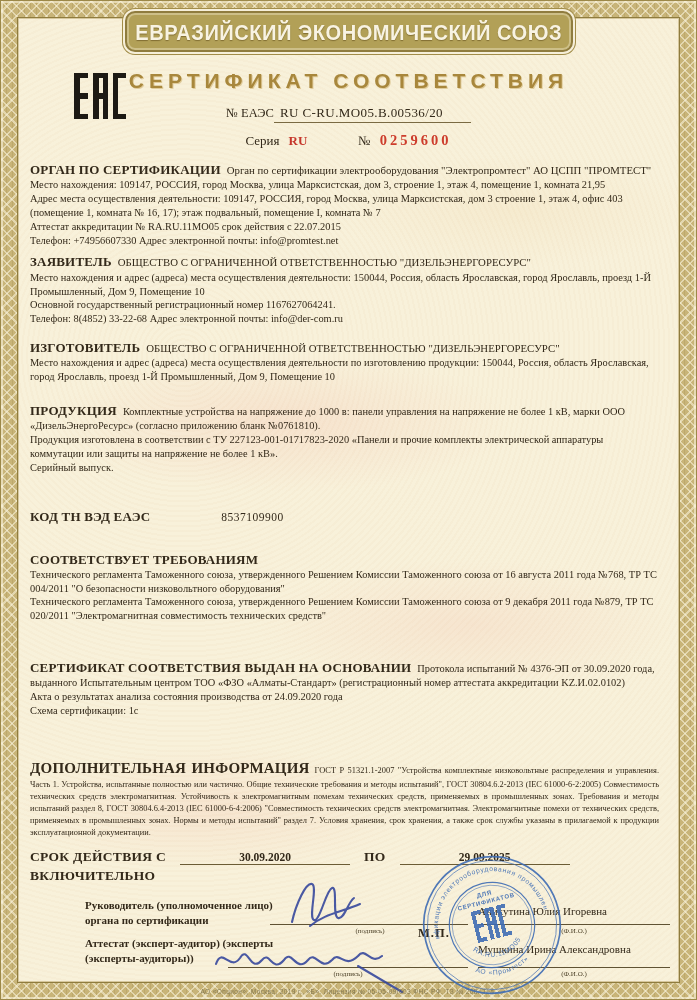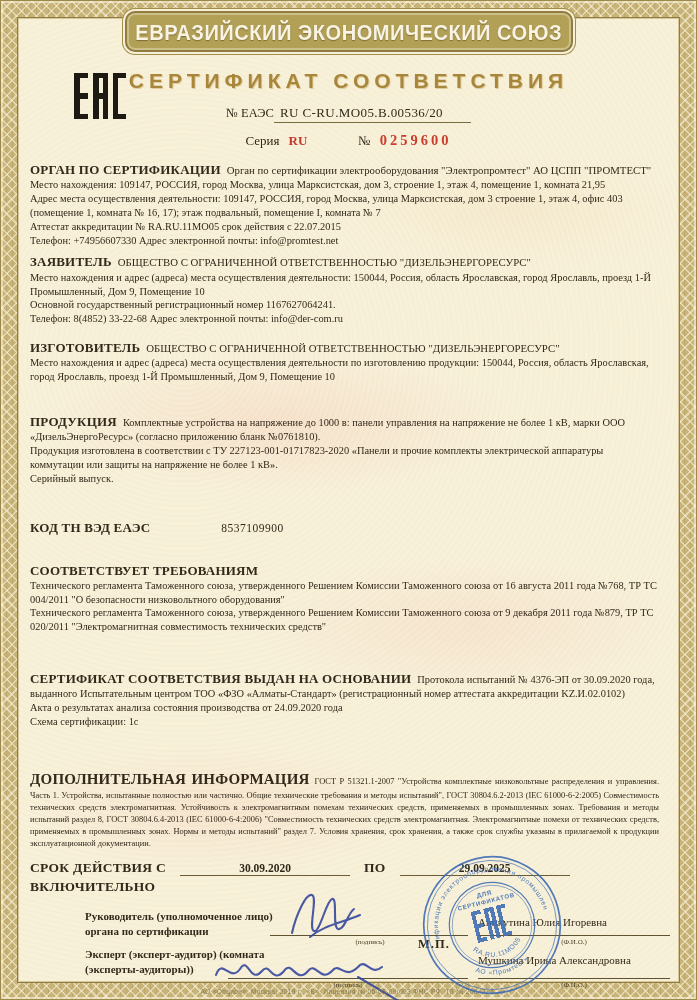--- a/index.html
+++ b/index.html
@@ -47,21 +47,21 @@
   .series-row{margin-top:9px;display:flex;justify-content:center;align-items:baseline;gap:9px;font-size:13px;}
   .red{color:#c6372b;font-weight:bold;}
   .blank-label{margin-left:42px;}
   .serial{font-family:Liberation Serif, serif;font-size:14.5px;letter-spacing:3px;color:#cd3d2c;font-weight:bold;}
   
   .content{position:relative;padding:0 20px 0 12px;z-index:1;}
   .sec p{margin:0;font-size:10.4px;line-height:1.33;}
   .h{font-weight:bold;font-size:13px;letter-spacing:.2px;margin-right:6px;}
   .intro{font-size:10.8px;}
   .sec-org{margin-top:12px;} .sec-applicant{margin-top:6px;} .sec-manufacturer{margin-top:13px;}
-  .sec-product{margin-top:29px;}
+  .sec-product{margin-top:18px;}
   .tnved{margin-top:34px;display:flex;align-items:baseline;gap:65px;}
   .tnved-value{font-size:11.5px;letter-spacing:.5px;}
   .sec-requirements{margin-top:26px;}
   .sec-basis{margin-top:36px;}
   .add{margin-top:40px;}
   .add p{margin:0;font-size:8.4px;line-height:1.42;text-align:justify;}
   .add-h{font-size:15px;letter-spacing:.2px;margin-right:5px;}
   
   .validity{margin-top:10px;display:flex;align-items:baseline;gap:14px;}
   .vh{font-weight:bold;font-size:13.5px;letter-spacing:.3px;}
@@ -187,21 +187,21 @@
         <div class="role" style="left:55px;top:10px;width:220px;">Руководитель (уполномоченное лицо) органа по сертификации</div>
         <div class="sigline" style="left:240px;top:36px;width:198px;"></div>
         <div class="caption" style="left:290px;top:39px;width:100px;">(подпись)</div>
         <svg class="ink" style="left:250px;top:-16px;" width="92" height="58" viewBox="0 0 92 58">
           <path d="M12,50 C16,32 26,10 32,12 C38,14 28,46 34,48 C40,50 46,18 52,16 C58,14 52,44 58,46 C64,48 68,30 74,26 M30,54 C44,42 62,40 80,32"></path>
         </svg>
         <div class="sig-name" style="left:448px;top:17px;">Аникутина Юлия Игоревна</div>
         <div class="sigline" style="left:448px;top:36px;width:192px;"></div>
         <div class="caption" style="left:494px;top:39px;width:100px;">(Ф.И.О.)</div>
 
-        <div class="role" style="left:55px;top:48px;width:230px;">Эксперт (эксперт-аудитор) (комната (эксперты-аудиторы))</div>
+        <div class="role" style="left:55px;top:48px;width:230px;">Аттестат (эксперт-аудитор) (эксперты (эксперты-аудиторы))</div>
         <div class="sigline" style="left:198px;top:79px;width:240px;"></div>
         <div class="caption" style="left:268px;top:82px;width:100px;">(подпись)</div>
         <svg class="ink" style="left:180px;top:46px;" width="230" height="62" viewBox="0 0 230 62">
           <path d="M6,30 C12,12 20,38 30,24 C38,10 40,40 52,26 C60,16 62,40 74,26 C82,14 86,40 98,26 C106,16 110,38 122,26 C130,16 134,36 148,22 C156,12 160,32 172,22 M148,32 L192,58"></path>
         </svg>
         <div class="sig-name" style="left:448px;top:55px;">Мушкина Ирина Александровна</div>
         <div class="sigline" style="left:448px;top:79px;width:192px;"></div>
         <div class="caption" style="left:494px;top:82px;width:100px;">(Ф.И.О.)</div>
 
         <div class="mp" style="left:388px;top:38px;">М.П.</div>

